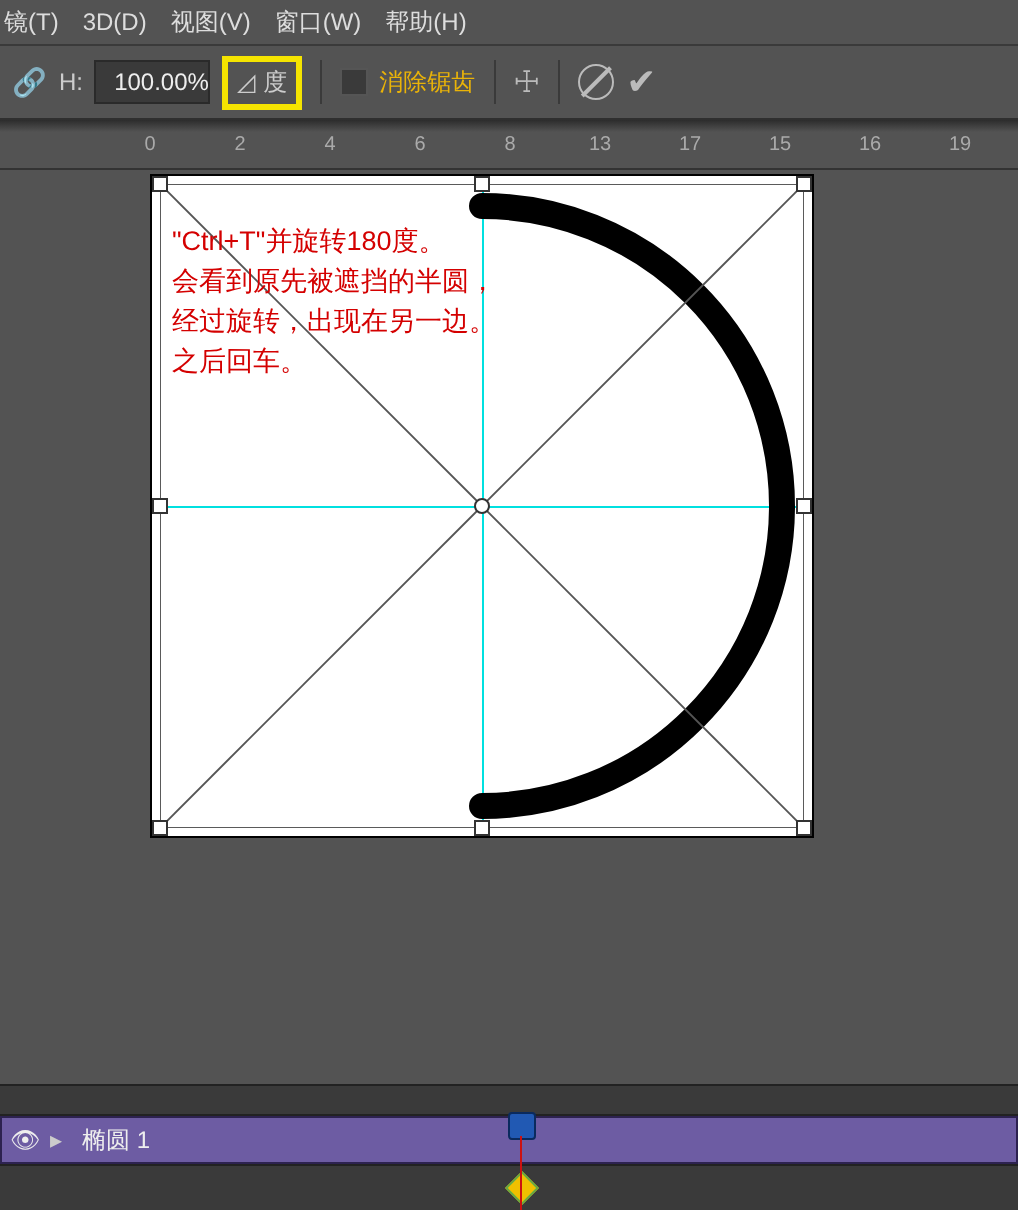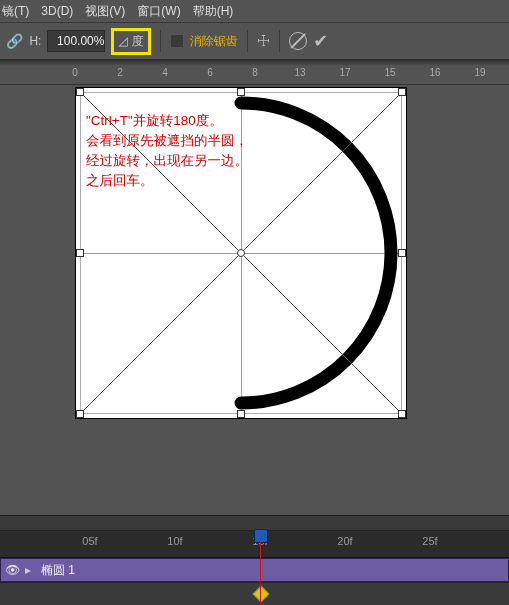--- a/index.html
+++ b/index.html
@@ -121,27 +121,20 @@
     </div>
   </div>
   <div class="annot">"Ctrl+T"并旋转180度。
 会看到原先被遮挡的半圆，
 经过旋转，出现在另一边。
 之后回车。</div>
 </div>
 
 <div class="timeline">
   <div class="tl-scrollgap"></div>
-  <div class="tl-ruler">
-    <span class="lbl" style="left:90px">05f</span>
-    <span class="lbl" style="left:175px">10f</span>
-    <span class="lbl" style="left:260px">15f</span>
-    <span class="lbl" style="left:345px">20f</span>
-    <span class="lbl" style="left:430px">25f</span>
-  </div>
   <div class="layer-row">
     <span class="eye">👁</span>
     <span class="tw">▸</span>
     <span>椭圆 1</span>
   </div>
   <div class="track">
     <span class="kf" style="left:255px"></span>
   </div>
   <div class="playhead" style="left:260px">
     <div class="grip"></div>

